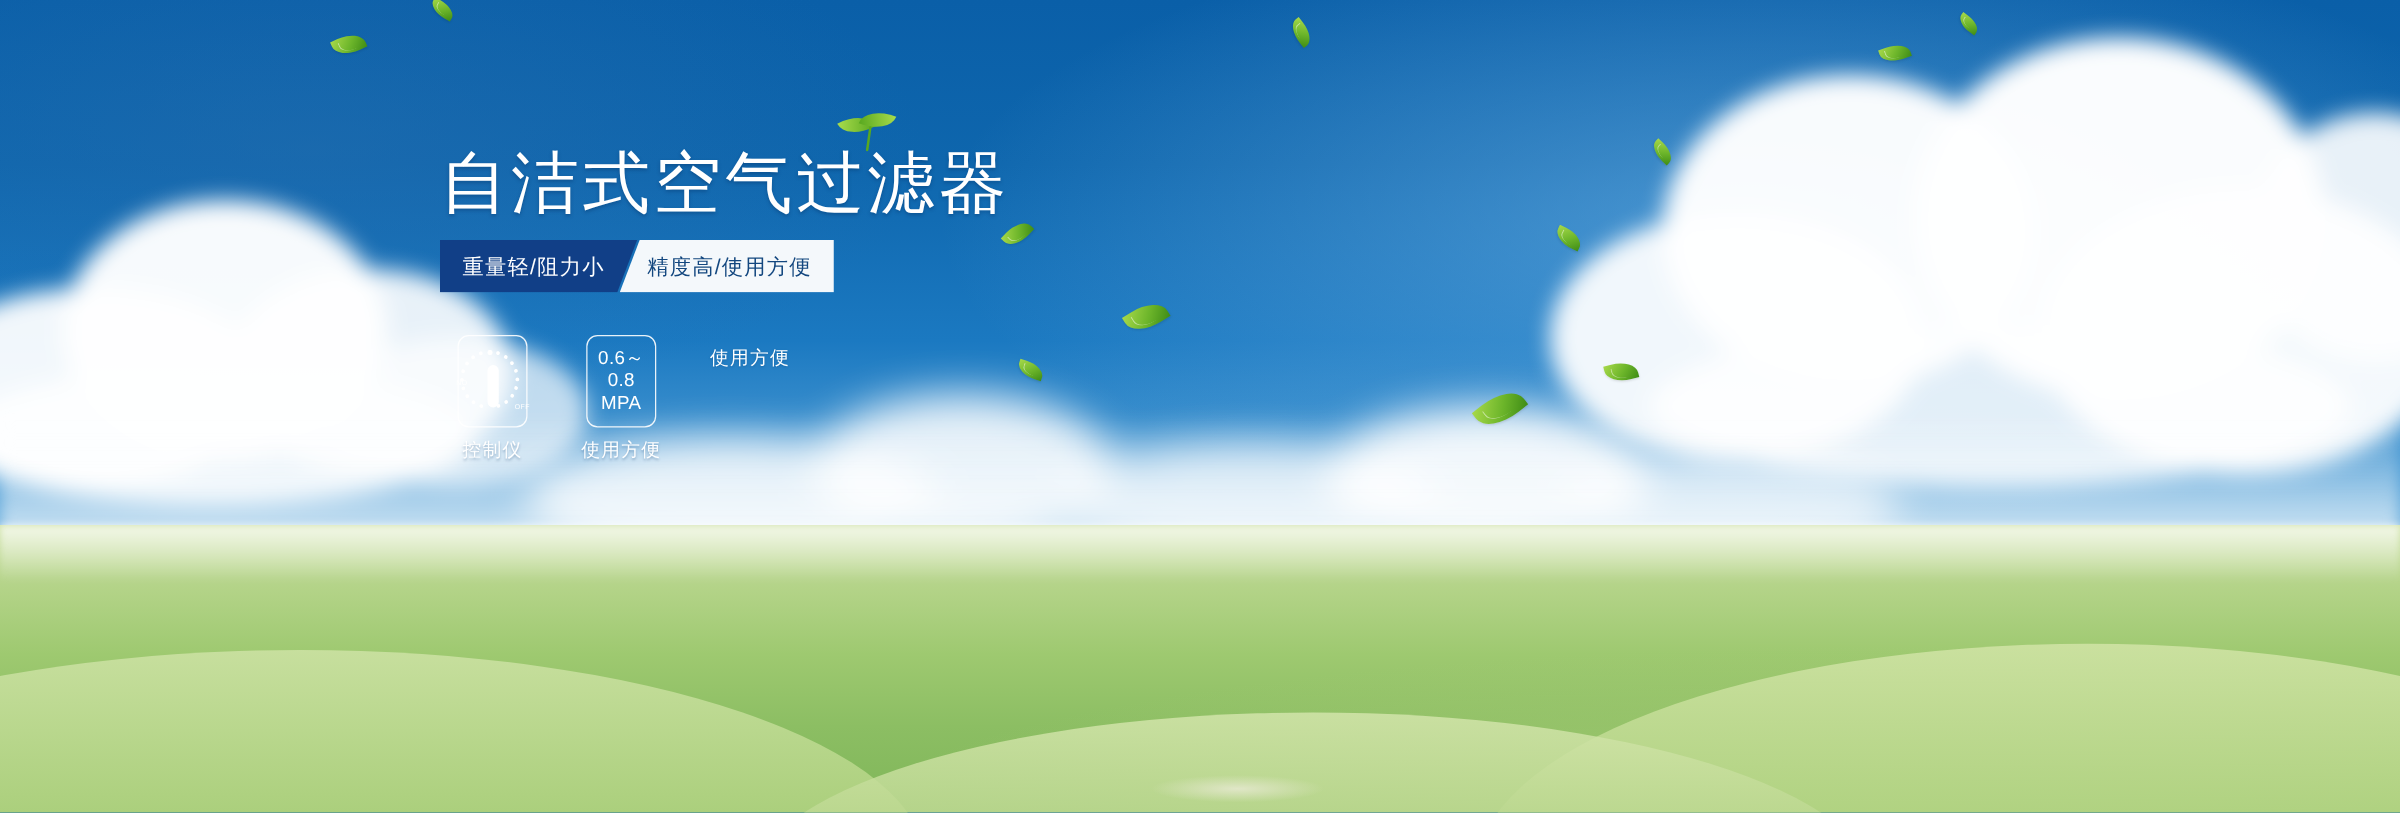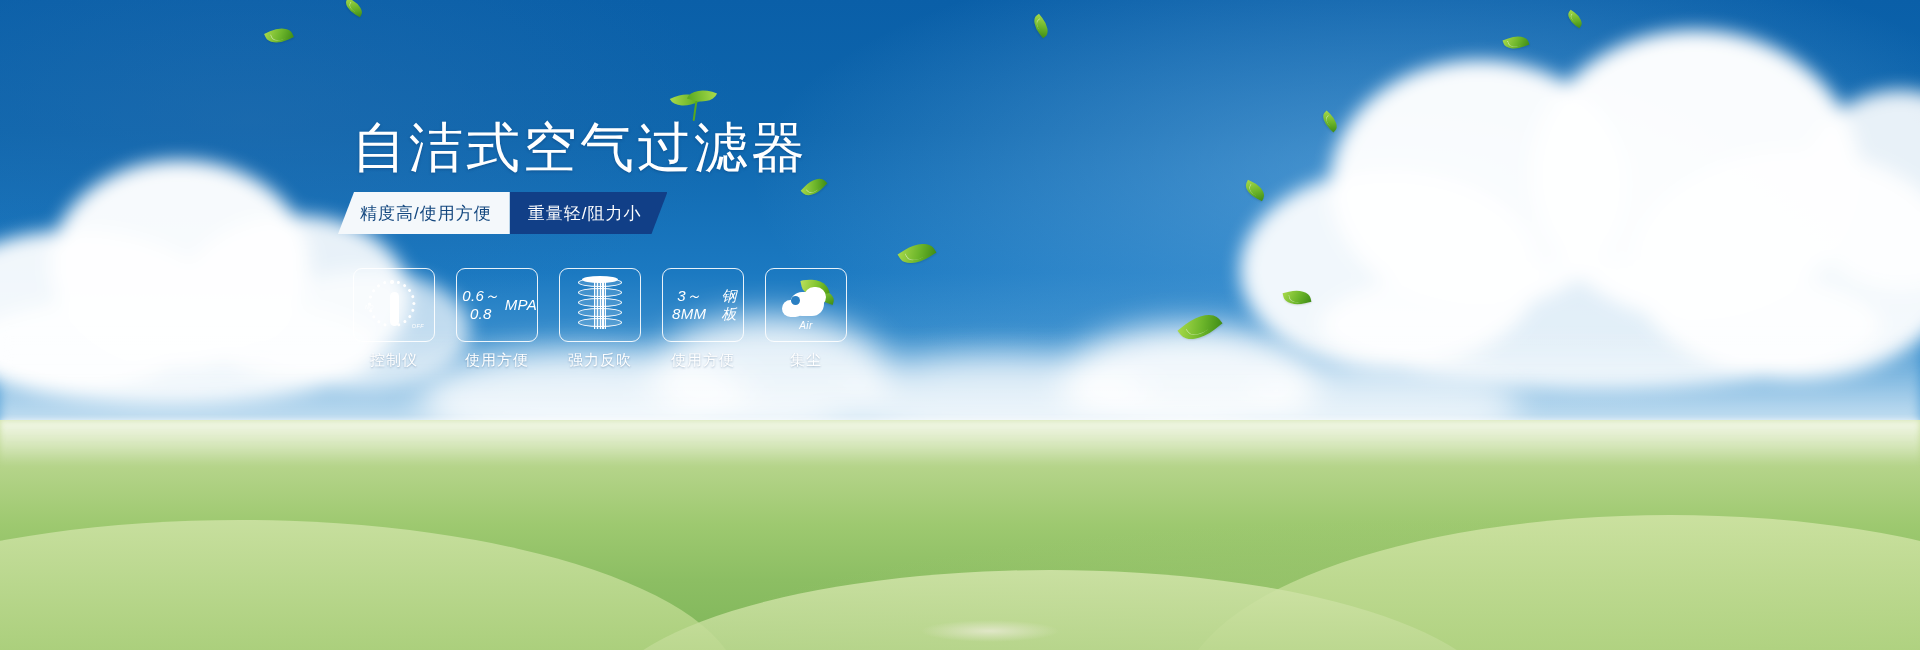--- a/index.html
+++ b/index.html
@@ -142,24 +142,24 @@
   .tag-light {
     background:#f4f8fb; color:#13477f;
     padding:0 18px 0 22px; margin-left:-14px;
     clip-path:polygon(16px 0, 100% 0, 100% 100%, 0 100%);
   }
 
   
   .features { position:absolute; left:352px; top:268px; display:flex; gap:19px; }
   .feature { width:84px; display:flex; flex-direction:column; align-items:center; }
   .feature-box {
-    width:82px; height:74px; border:1.6px solid rgba(255,255,255,.9);
+    width:56px; height:74px; border:1.6px solid rgba(255,255,255,.9);
     border-radius:9px; position:relative;
-    display:flex; flex-direction:row; align-items:center; justify-content:center;
-    color:#ffffff; text-align:center;font-style:italic;
+    display:flex; flex-direction:column; align-items:center; justify-content:center;
+    color:#ffffff; text-align:center;
   }
   .feature-text { font-size:15px; line-height:18px; letter-spacing:.3px; }
   .feature-label {
     margin-top:9px; font-size:15px; color:#ffffff; letter-spacing:1px; white-space:nowrap;
     text-shadow:0 1px 2px rgba(0,50,100,.3);
   }
 
   
   .ic-dial { position:relative; width:56px; height:52px; }
   .ic-dial .dot {
@@ -273,25 +273,25 @@
 
     <div class="title">自洁式空气过滤器</div>
 
     <div class="title-sprig">
       <div class="sl sl1"></div>
         <div class="sl sl2"></div>
         <div class="stem"></div>
     </div>
 
     <div class="tags">
+      <div class="tag tag-dark">
+        <span>重量轻/阻力小</span>
+      </div>
       <div class="tag tag-light">
         <span>精度高/使用方便</span>
-      </div>
-      <div class="tag tag-dark">
-        <span>重量轻/阻力小</span>
       </div>
     </div>
 
     <div class="features">
 
       <div class="feature">
         <div class="feature-box">
           <div class="ic-dial">
             <div class="dot" style="transform:rotate(0deg)   translateY(-22px);"></div>
             <div class="dot" style="transform:rotate(18deg)  translateY(-22px);"></div>
@@ -321,52 +321,21 @@
       </div>
 
       <div class="feature">
         <div class="feature-box">
           <div class="feature-text">0.6～0.8</div>
           <div class="feature-text">MPA</div>
         </div>
         <div class="feature-label">使用方便</div>
       </div>
 
+
       <div class="feature">
-        <div class="feature-box">
-          <div class="ic-filter">
-            <div class="body"></div>
-            <div class="disc d5"></div>
-              <div class="disc d4"></div>
-            <div class="disc d3"></div>
-              <div class="disc d2"></div>
-            <div class="disc d1"></div>
-              <div class="cap"></div>
-          </div>
-        </div>
-        <div class="feature-label">强力反吹</div>
-      </div>
-
-      <div class="feature">
-        <div class="feature-box">
-          <div class="feature-text">3～8MM</div>
-          <div class="feature-text">钢板</div>
-        </div>
         <div class="feature-label">使用方便</div>
       </div>
 
-      <div class="feature">
-        <div class="feature-box">
-          <div class="ic-air">
-            <div class="blade"></div>
-            <div class="c3"></div>
-              <div class="c1"></div>
-              <div class="c2"></div>
-            <div class="hole"></div>
-            <div class="airtext">Air</div>
-          </div>
-        </div>
-        <div class="feature-label">集尘</div>
-      </div>
 
     </div>
   </div>
 </div>
 
 </body></html>

